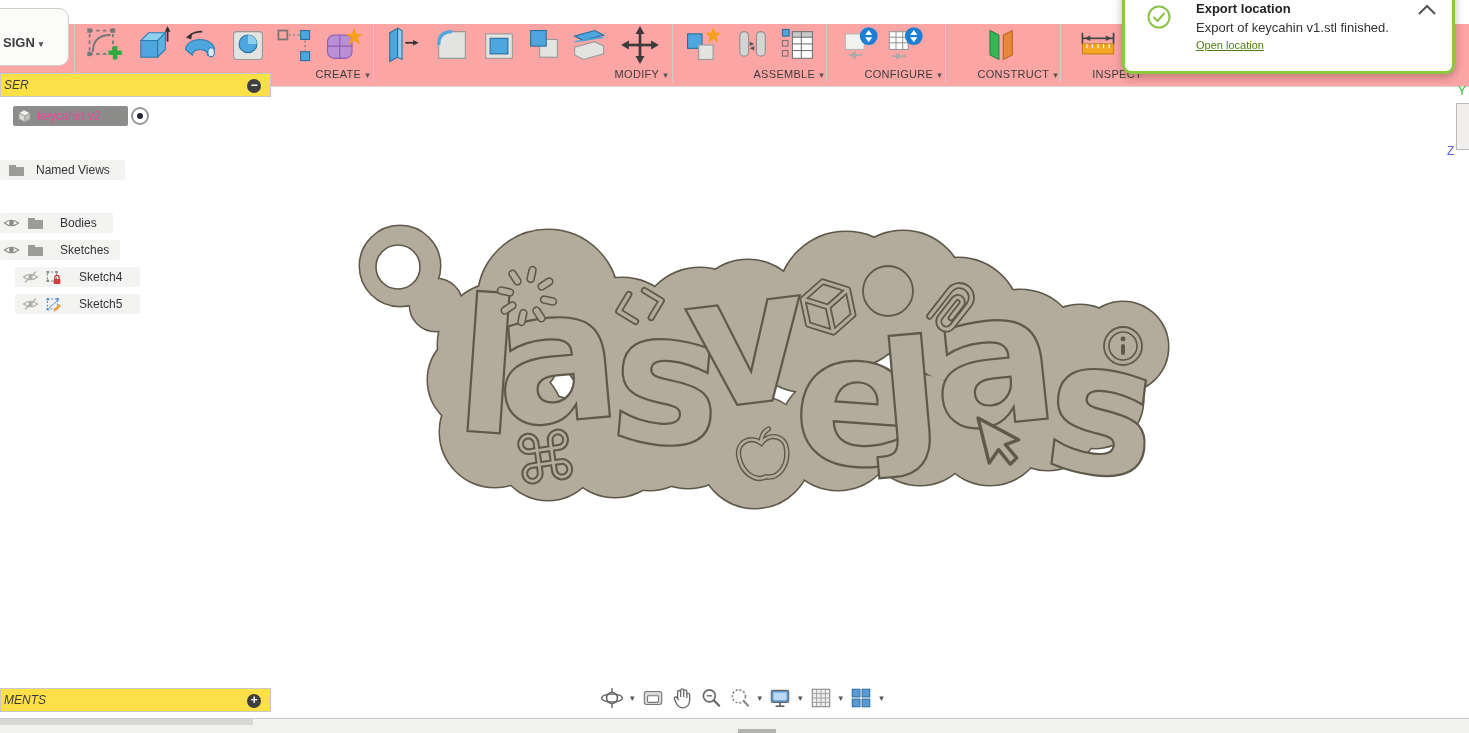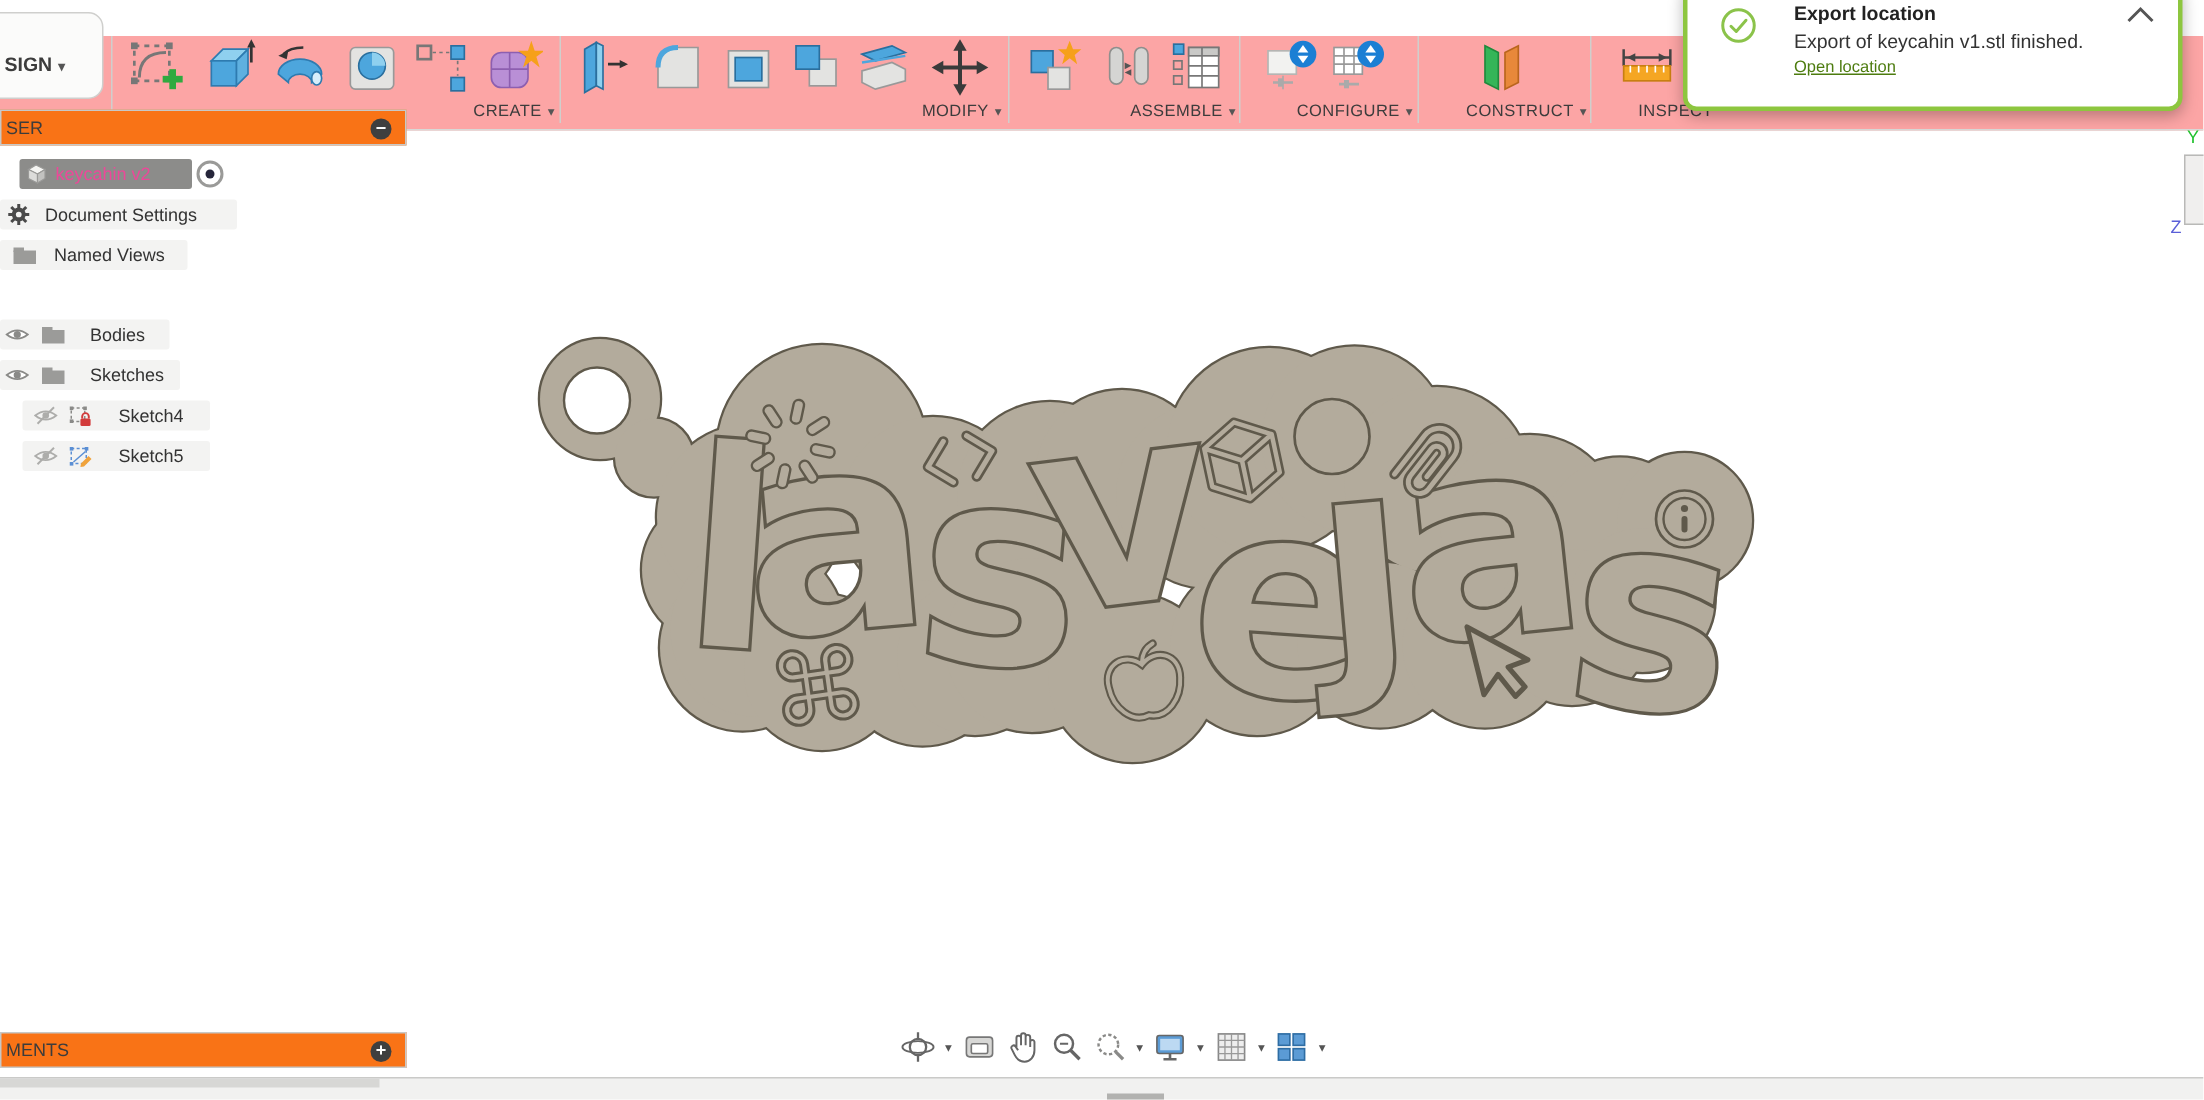--- a/index.html
+++ b/index.html
@@ -8,21 +8,21 @@
   
   .toolbar{position:absolute;left:0;top:0;width:1469px;height:62px;background:#fca5a5;border-bottom:1px solid #d8d8d6;margin-top:24px;}
   .design-tab{position:absolute;left:-30px;top:-16px;width:97px;height:56px;background:#fbfbfa;border:1px solid #cfcfcd;border-radius:10px;}
   .design-tab .lbl{position:absolute;left:32px;top:26px;font-size:13px;font-weight:bold;color:#3c3c3c;white-space:nowrap;}
   .caret::after{content:"▾";font-size:9px;color:#555;margin-left:4px;}
   .tdivider{position:absolute;top:0;height:58px;width:1px;background:#cfcfcd;}
   .ticon{position:absolute;top:1px;width:40px;height:40px;}
   .ticon svg{width:100%;height:100%;}
   .tlabel{position:absolute;top:44px;font-size:11px;color:#3c3c3c;text-align:right;letter-spacing:.3px;white-space:nowrap;}
   
-  .panel-header{position:absolute;height:24px;background:#f97316;border:1px solid #c8c8c6;box-sizing:border-box;}
+  .panel-header{position:absolute;height:24px;background:#fde047;border:1px solid #c8c8c6;box-sizing:border-box;font-style:italic;}
   .panel-header .ph-text{position:absolute;left:3px;top:4px;font-size:12px;color:#3c3c3c;}
   .circle-btn{position:absolute;right:9px;top:5px;width:14px;height:14px;border-radius:50%;background:#3f3f3f;color:#fff;
               font-size:12px;line-height:13px;text-align:center;font-weight:bold;}
   .trow{position:absolute;height:20px;font-size:12px;}
   .chip{position:absolute;top:0;height:20px;background:#f3f3f2;border-radius:2px;}
   .chip.sel{background:#8c8c8a;}
   .trow .txt{position:absolute;top:3px;color:#333;}
   .trow .txt.white{color:#ec4899;font-weight:normal;}
   .tico{position:absolute;top:2px;width:17px;height:16px;}
   .tico svg{width:100%;height:100%;}
@@ -347,34 +347,20 @@
     <span class="chip sel" style="left:13px;width:115px"></span>
     <span class="tico" style="left:16px"><svg viewBox="0 0 17 16">
       <polygon points="3,5 8,2 14,5 9,8" fill="#f5f5f3" stroke="#9a9a98" stroke-width=".8"></polygon>
       <polygon points="3,5 9,8 9,14 3,11" fill="#dcdcda" stroke="#9a9a98" stroke-width=".8"></polygon>
       <polygon points="9,8 14,5 14,11 9,14" fill="#c2c2c0" stroke="#9a9a98" stroke-width=".8"></polygon>
         </svg></span>
     <span class="txt white" style="left:37px">keycahin v2</span>
     <span class="radio" style="left:131px"></span>
   </div>
 
-  <div class="trow" style="left:0;top:133px;width:271px">
-    <span class="chip" style="left:0;width:158px"></span>
-    <span class="tico" style="left:4px"><svg viewBox="0 0 17 16">
-      <g stroke="#4a4a4a" stroke-width="2">
-            <line x1="8.5" y1="1" x2="8.5" y2="15"></line>
-            <line x1="1.5" y1="8" x2="15.5" y2="8"></line>
-      <line x1="3.5" y1="3" x2="13.5" y2="13"></line>
-            <line x1="13.5" y1="3" x2="3.5" y2="13"></line>
-          </g>
-      <circle cx="8.5" cy="8" r="4.6" fill="#4a4a4a"></circle>
-          <circle cx="8.5" cy="8" r="1.9" fill="#f3f3f2"></circle>
-        </svg></span>
-    <span class="txt" style="left:30px">Document Settings</span>
-  </div>
 
   <div class="trow" style="left:0;top:160px;width:271px">
     <span class="chip" style="left:0;width:125px"></span>
     <span class="tico" style="left:8px"><svg viewBox="0 0 17 16">
       <rect x="1" y="3" width="7" height="3" fill="#9b9b99"></rect>
           <rect x="1" y="5" width="15" height="9" fill="#9b9b99"></rect>
         </svg></span>
     <span class="txt" style="left:36px">Named Views</span>
   </div>
 

